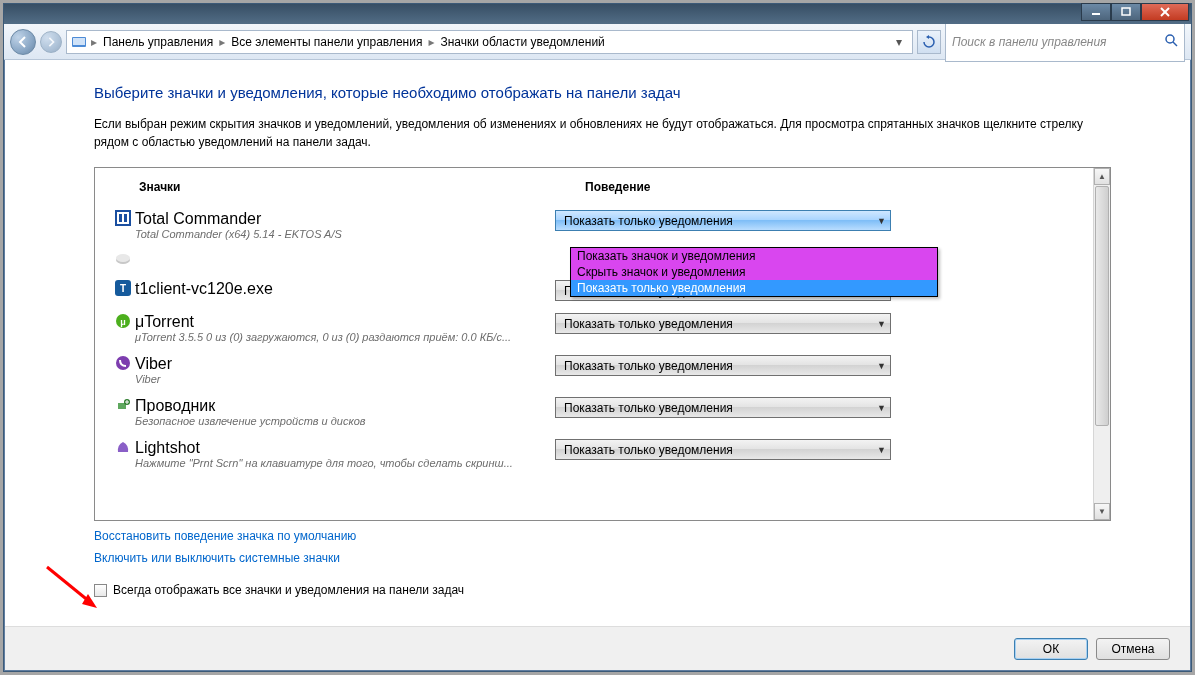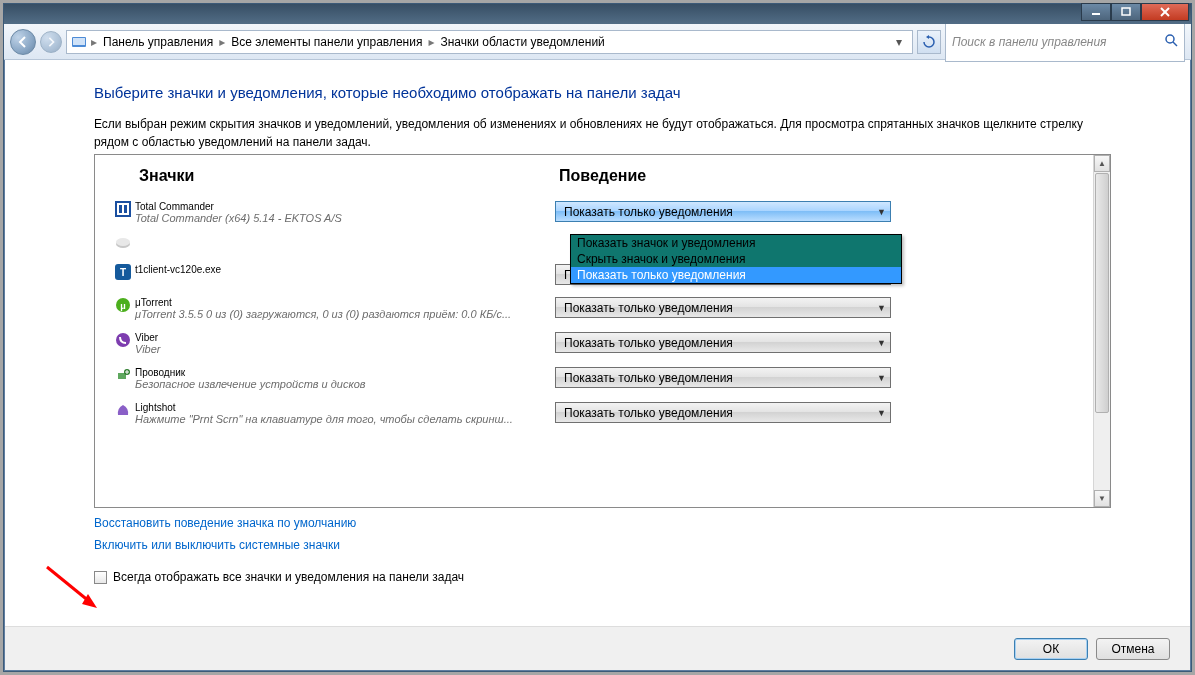--- a/index.html
+++ b/index.html
@@ -48,55 +48,55 @@
   justify-content:space-between;
 }
 .search-icon{color:#2a5fb0;}
 
 
 .help-icon{position:absolute; right:12px; top:62px; width:16px;height:16px;border-radius:50%;background:radial-gradient(#6fb3ff,#1d62c4);color:#fff;font-size:11px;display:flex;align-items:center;justify-content:center;font-weight:bold;}
 
 
 .content { position:absolute; left:10px; top:60px; right:10px; bottom:50px; background:#fff; padding:20px 70px 10px 80px; }
 h1.page-title{ color:#003399; font-size:15px; font-weight:400; margin-bottom:14px;}
-.desc{ font-size:12px; line-height:1.5; margin-bottom:3px; color:#000;}
+.desc{ font-size:12px; line-height:1.5; margin-bottom:16px; color:#000;}
 
 
 .list-wrap{ position:relative; }
 .list-box{
   border:1px solid #8a8a8a; height:354px; background:#fff; position:relative; overflow:hidden;
 }
 .list-scroll{position:absolute; right:0; top:0; bottom:0; width:17px; background:#efefef; border-left:1px solid #d6d6d6;}
 .scroll-btn{height:17px;background:linear-gradient(#f7f7f7,#e1e1e1);border:1px solid #b0b0b0;display:flex;align-items:center;justify-content:center;font-size:8px;color:#555;}
 .scroll-thumb{position:absolute;left:1px;right:1px;top:18px;height:240px;background:linear-gradient(90deg,#e9e9e9,#cfcfcf);border:1px solid #b0b0b0;border-radius:2px;}
 .scroll-btn.dn{position:absolute;bottom:0;left:0;right:0;}
 
 .list-inner{ padding:8px 24px 8px 16px; }
-.hdr-row{ display:flex; font-weight:bold; font-size:16px; padding:4px 0 10px 28px;}
+.hdr-row{ display:flex; font-weight:bold; font-size:12px; padding:4px 0 10px 28px;gap:26px;}
 .hdr-icons{ width:420px; }
 .hdr-beh{ }
 
 .item-row{ display:flex; align-items:flex-start; padding:6px 0; }
 .item-icon{ width:24px; flex-shrink:0; display:flex; align-items:center; justify-content:center; }
 .item-icon svg{width:16px;height:16px;}
 .item-text{ width:420px; padding-right:10px; }
-.item-name{ font-size:10px; }
+.item-name{ font-size:16px; }
 .item-sub{ font-size:11px; color:#6d6d6d; font-style:italic; }
 .item-ctrl{ flex:1; }
 
 
 .combo{
   width:336px; height:21px; border:1px solid #707070;
   background:linear-gradient(#f3f3f3,#e3e3e3 49%,#d3d3d3 50%,#e8e8e8);
   display:flex; align-items:center; padding:0 4px 0 8px; font-size:12px; position:relative;
 }
 .combo.open{ background:linear-gradient(#cfe7ff,#a8d4ff 49%,#7fbef7 50%,#b9ddff); border-color:#3c7fb1;}
 .combo .arrow{ margin-left:auto; font-size:9px; color:#333;}
 .dropdown{
-  position:absolute; left:475px; top:79px; width:332px; border:1px solid #000; background:#0f766e; z-index:50;
+  position:absolute; left:475px; top:79px; width:368px; border:1px solid #000; background:#d946ef; z-index:50;
   box-shadow:2px 2px 3px rgba(0,0,0,.25);
 }
 .dropdown .opt{ padding:1px 6px; font-size:12px; }
 .dropdown .opt.sel{ background:#3399ff; color:#fff;}
 
 
 .link{ color:#0066cc; font-size:12px; display:block; margin:8px 0 0; cursor:pointer; }
 
 
 .chk-row{ margin-top:18px; font-size:12px; display:flex; align-items:flex-end; gap:6px;}

